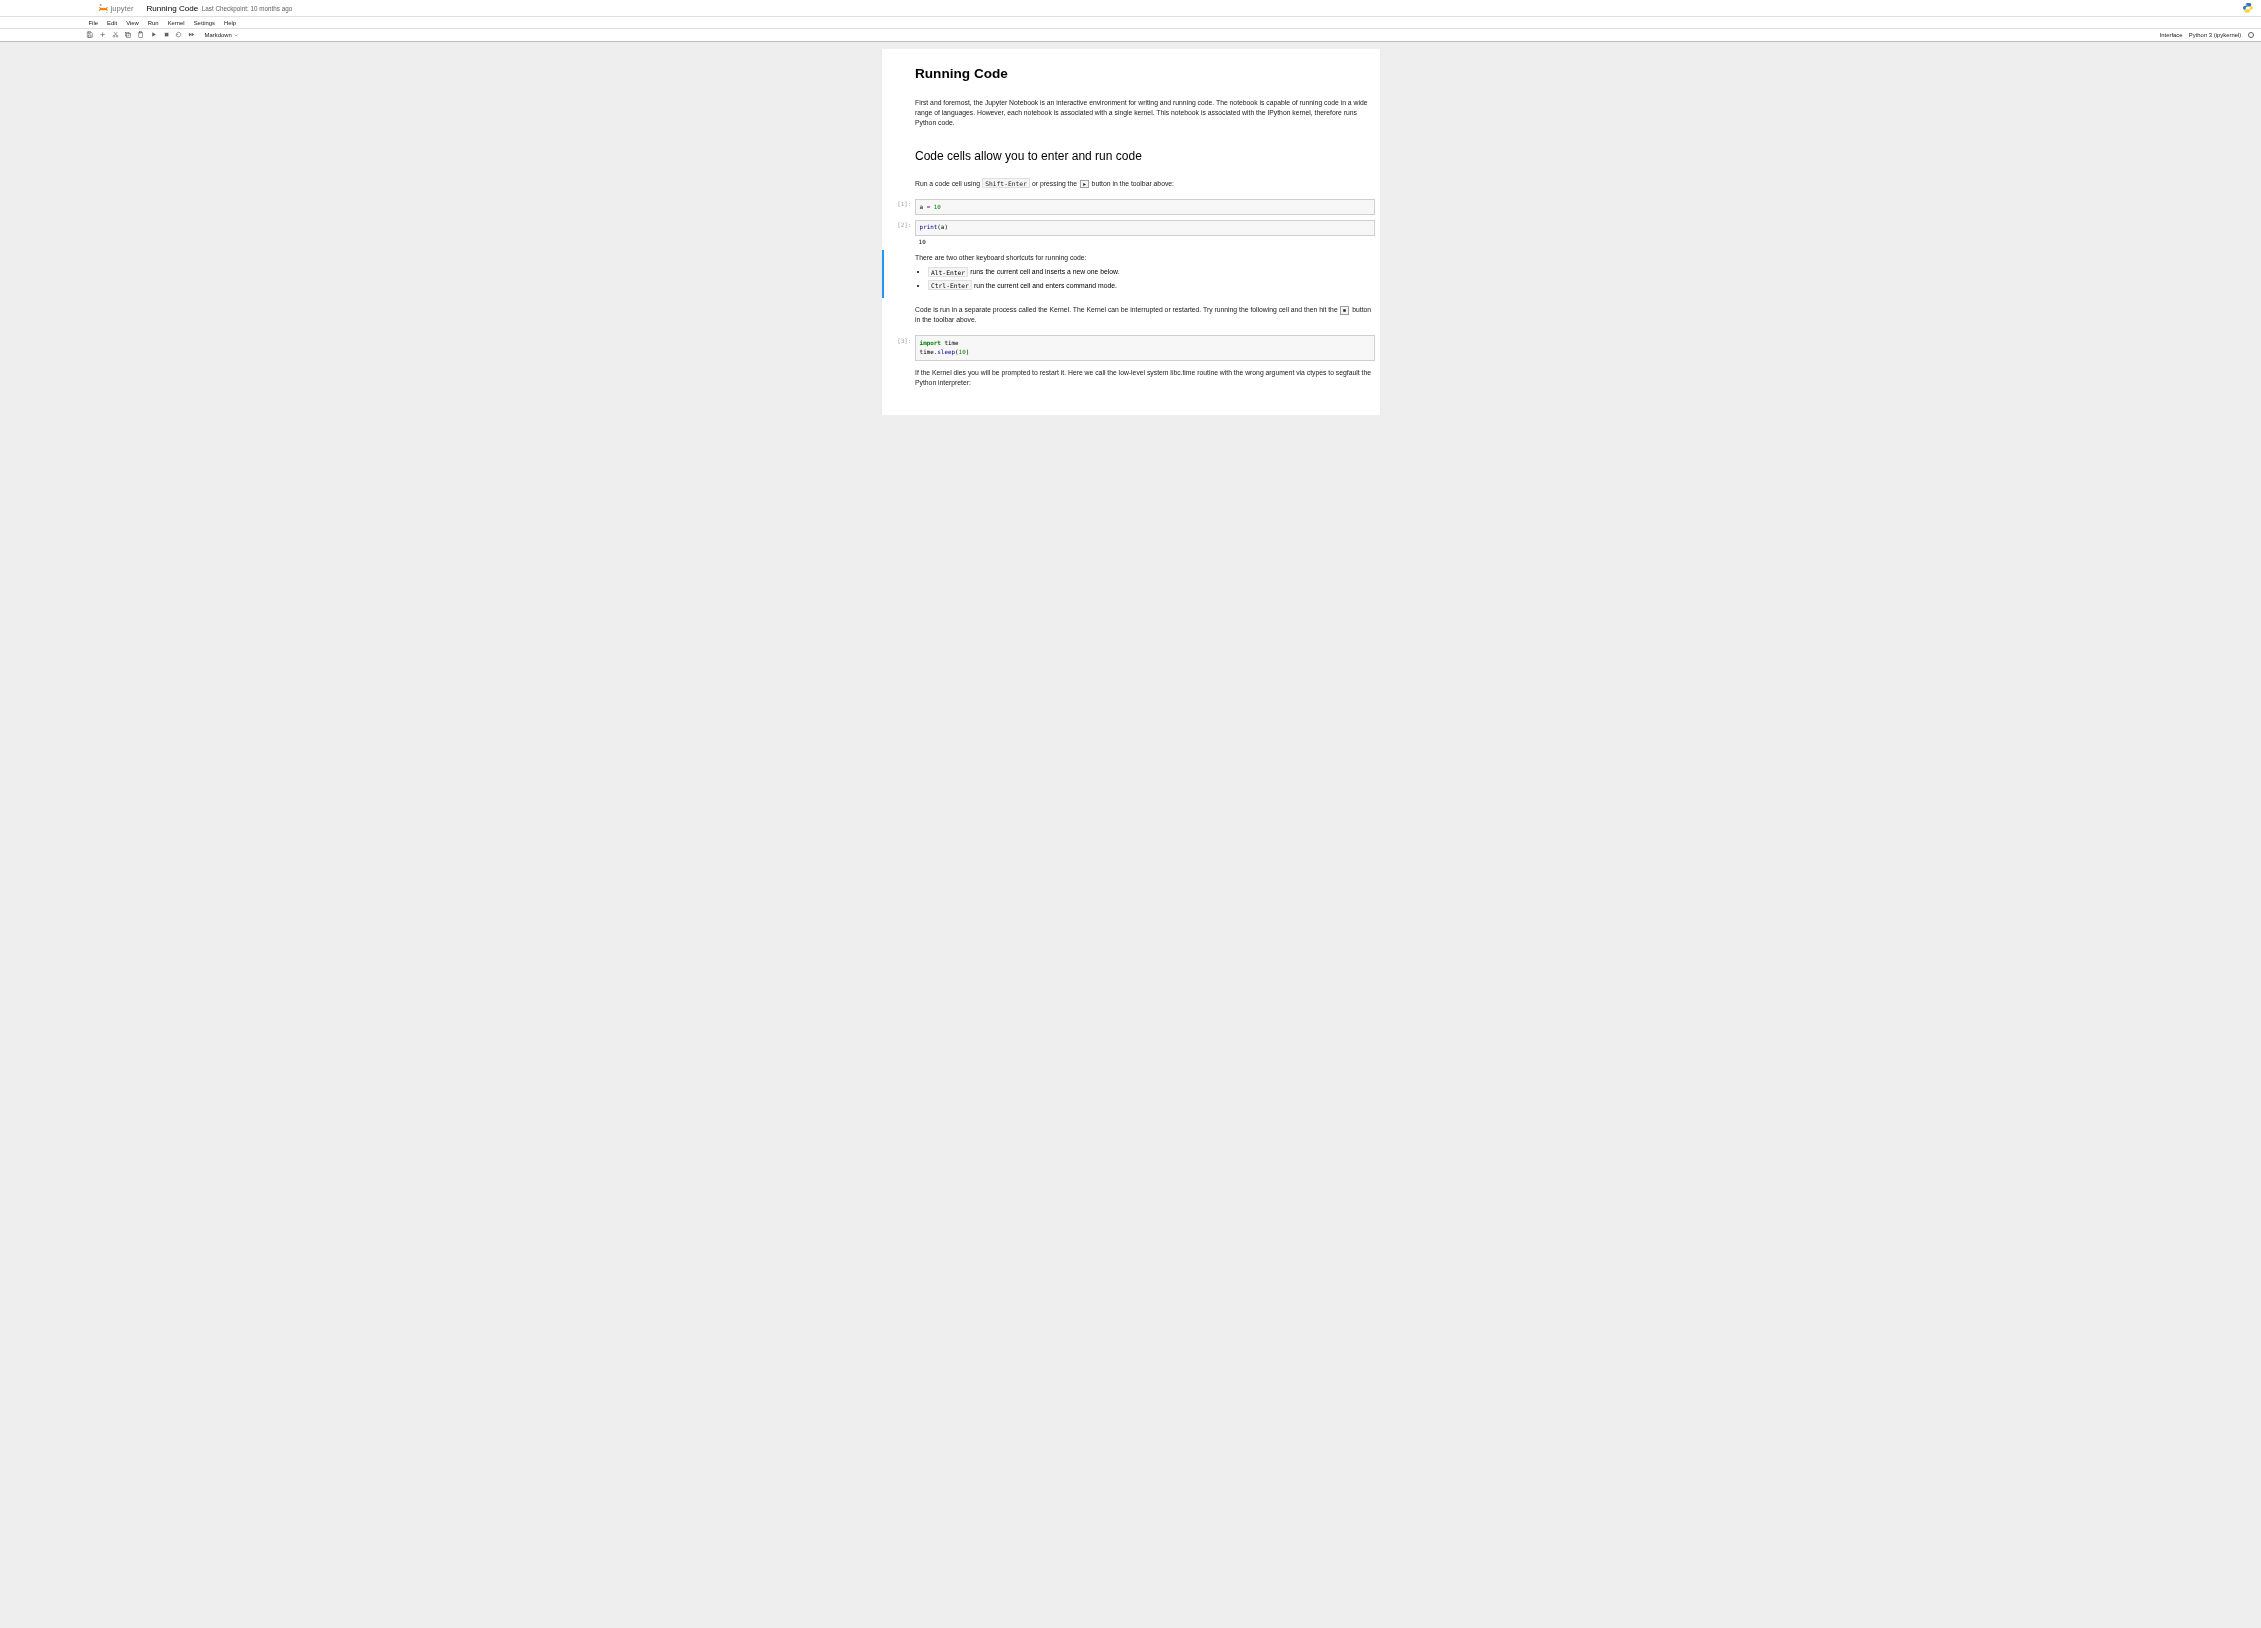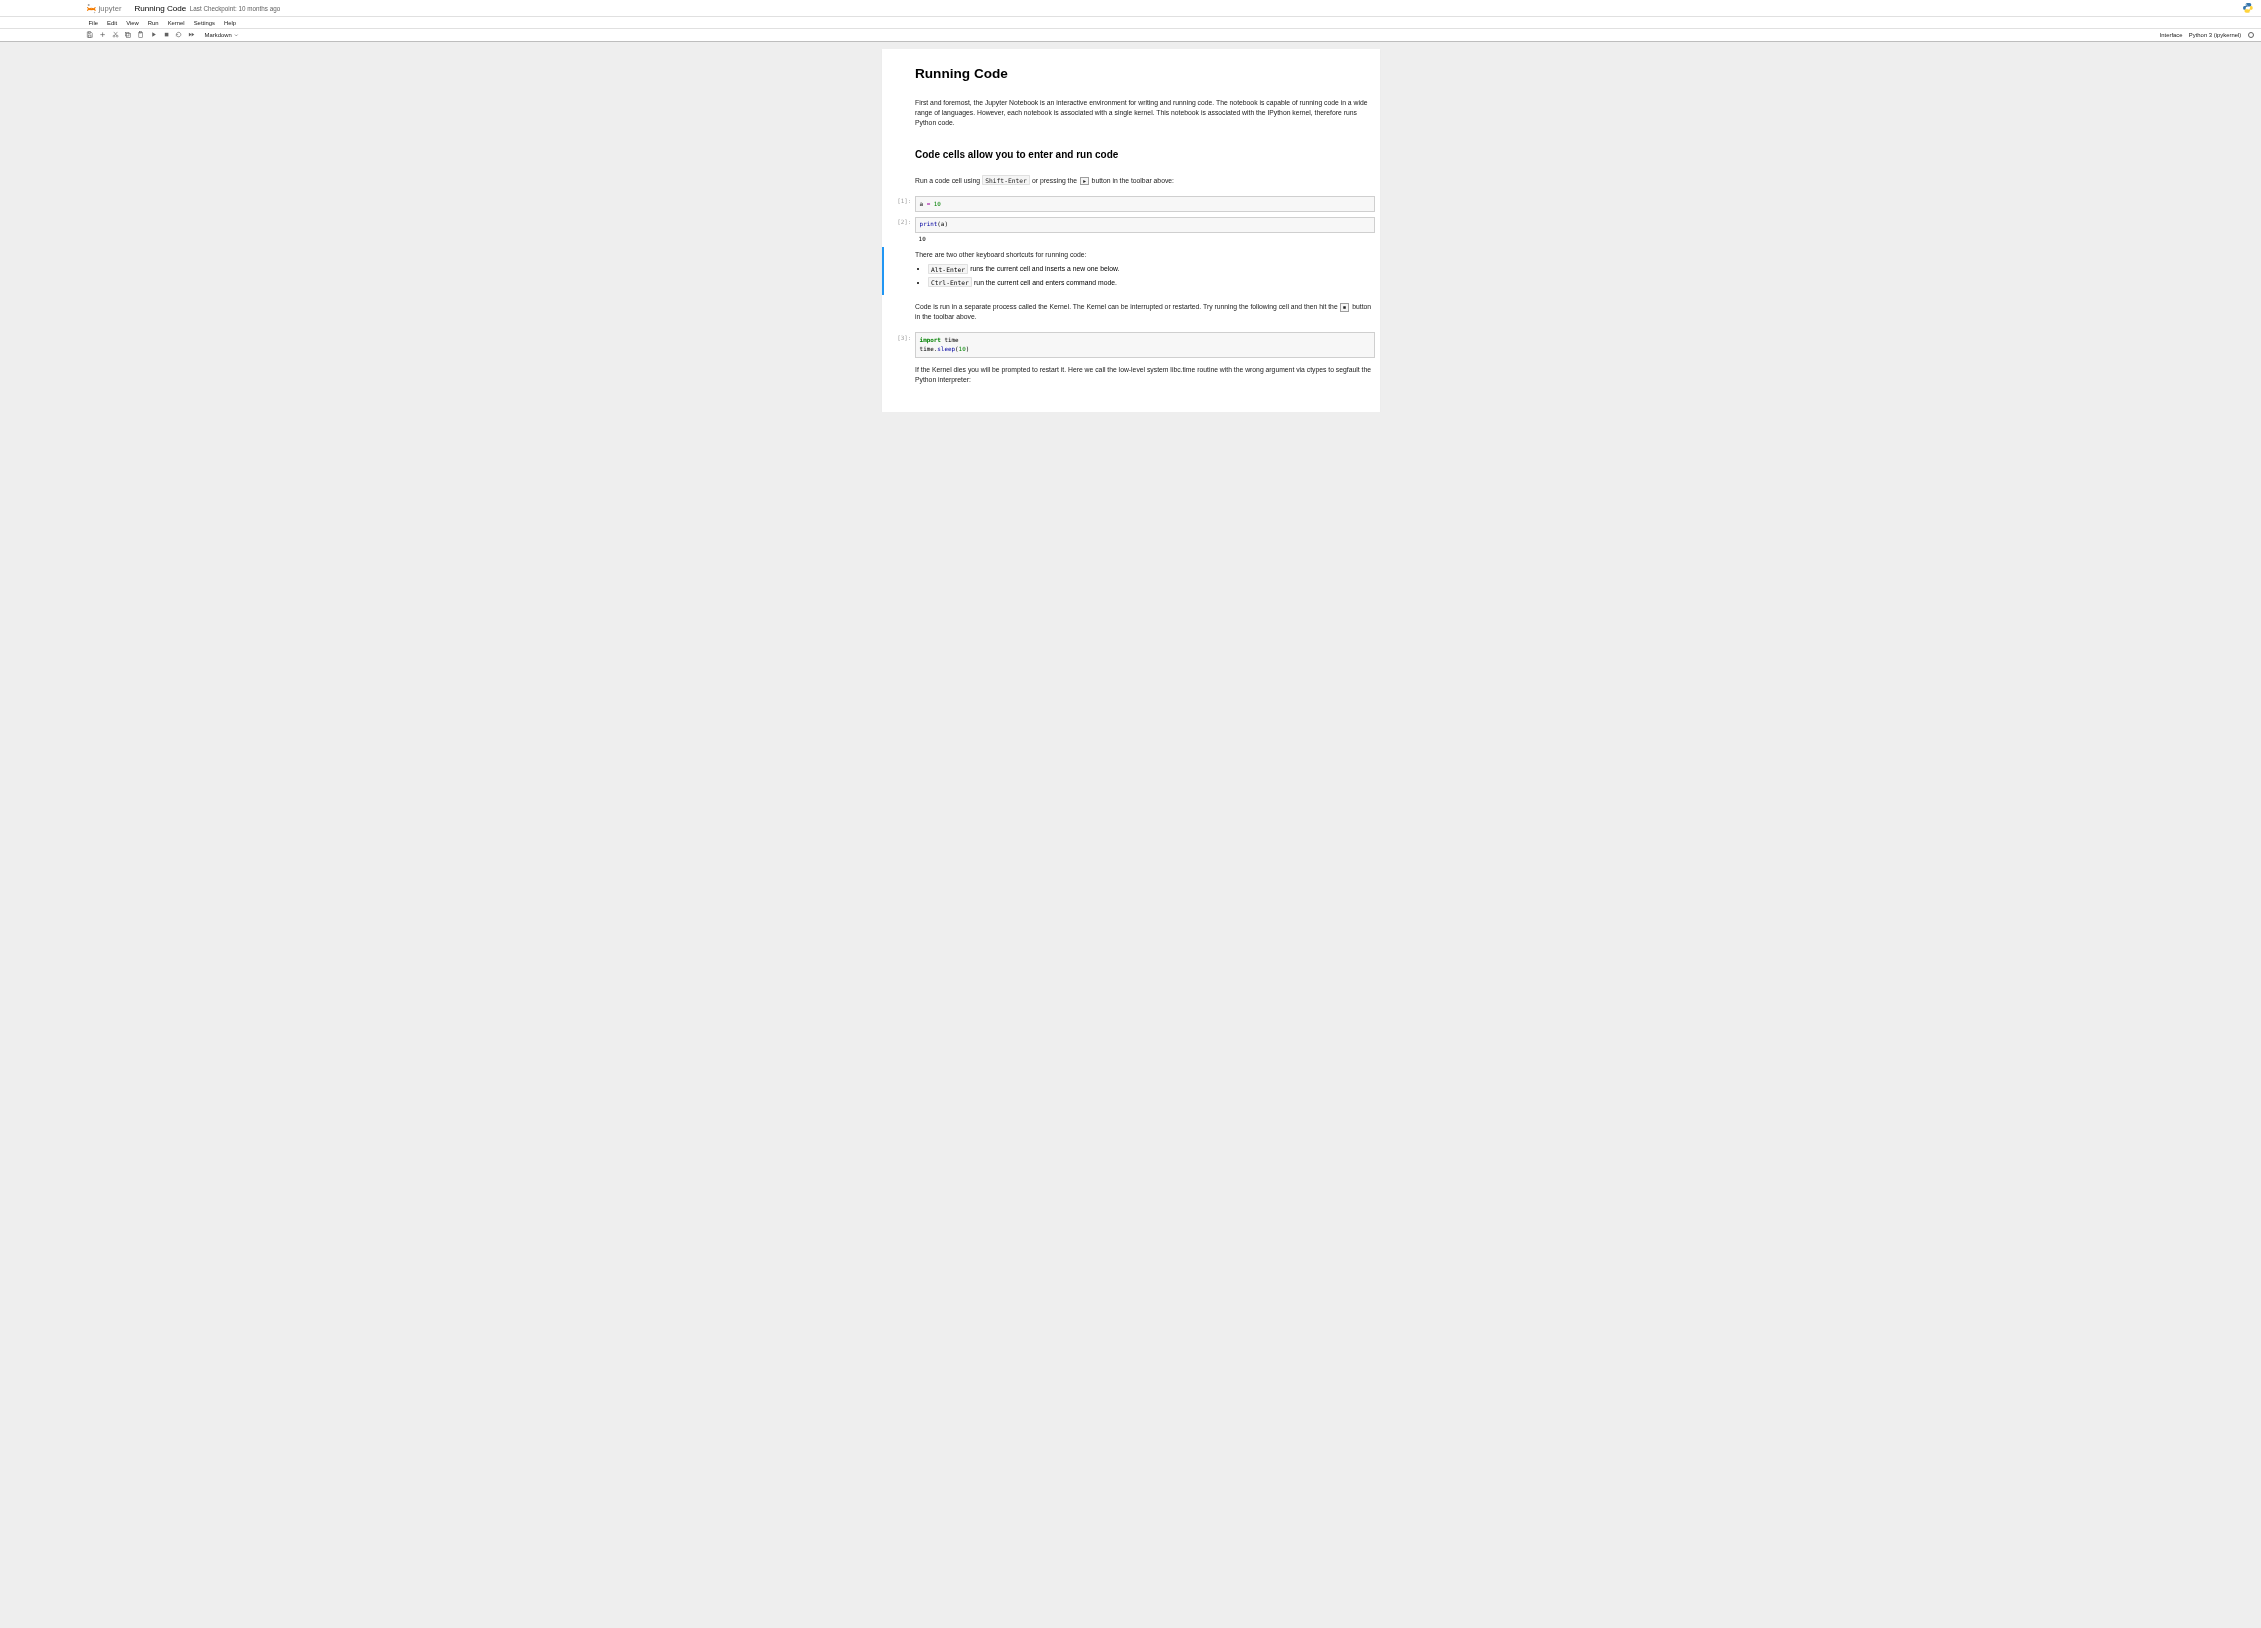--- a/index.html
+++ b/index.html
@@ -17,20 +17,21 @@
   align-items: center;
   padding: 1.8px 0;
   height: 17px;
 }
 .header-inner {
   width: 100%;
   display: flex;
   align-items: center;
   padding-left: 86px;
   padding-right: 7.2px;
+  margin-left: 12px;
 }
 .logo {
   display: flex;
   align-items: center;
   margin-right: 4.5px;
 }
 .notebook-title {
   font-size: 8.1px;
   font-weight: 400;
   color: #000;
@@ -153,22 +154,22 @@
   padding: 2.7px 0 2.7px 0;
   margin-left: 0;
 }
 .cell .md { margin-left: 0; }
 .md h1 {
   font-size: 13.6px;
   font-weight: 700;
   margin: 6.3px 0 6.3px 0;
 }
 .md h2 {
-  font-size: 10px;
-  font-weight: 700;
+  font-size: 12px;
+  font-weight: 400;
   margin: 8.1px 0 6.3px 0;
 }
 .md p {
   font-size: 6.8px;
   line-height: 1.5;
   color: #212121;
   margin-bottom: 2.7px;
 }
 .md ul {
   margin: 3.6px 0 3.6px 12.7px;

